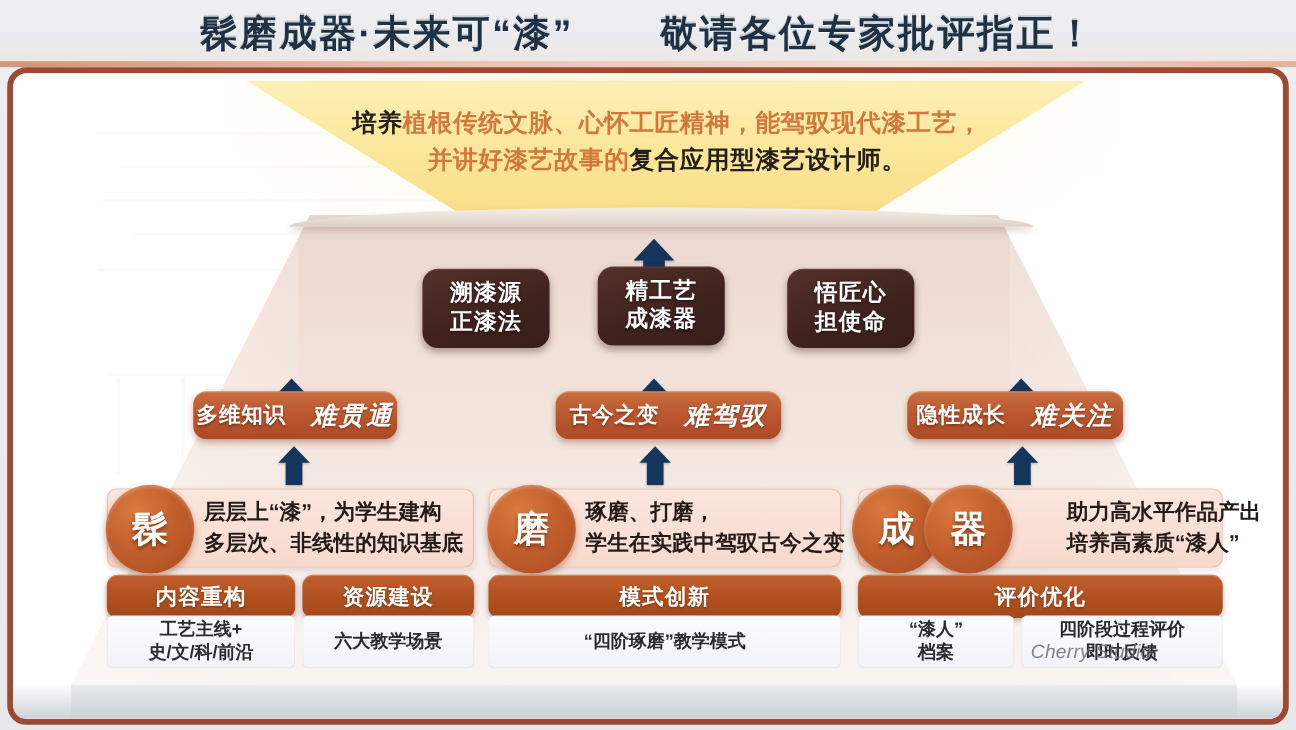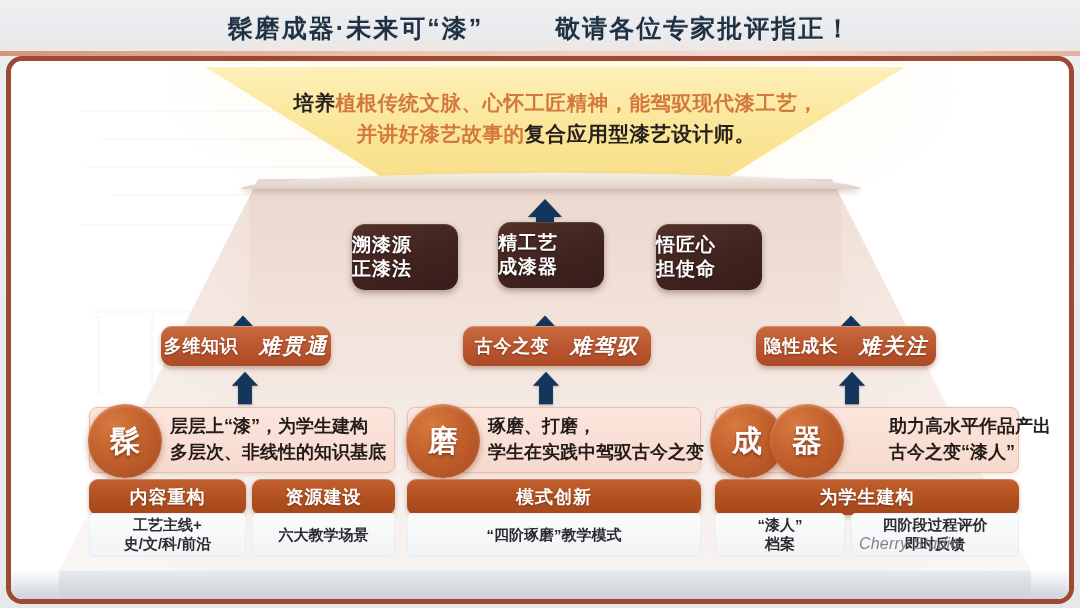--- a/index.html
+++ b/index.html
@@ -18,21 +18,21 @@
     background:linear-gradient(180deg,#eef0f2 0%,#e9ebee 55%,#efe6e2 100%);
     display:flex; align-items:center; justify-content:center;
   }
   .header-band::after{
     content:""; position:absolute; left:0; right:0; bottom:0; height:5px;
     background:linear-gradient(90deg,#c9795a,#e8b79e 35%,#f3d9c9 70%,#dfa183);
     opacity:.75;
   }
   .header-inner{ display:flex; align-items:center; gap:72px; }
   .hdr-title{
-    font-size:25px; font-weight:700; letter-spacing:2px;
+    font-size:31px; font-weight:700; letter-spacing:2px;
     color:#1f3245; white-space:nowrap;
     text-shadow:0 1px 0 #ffffff88, 0 -1px 0 #00000022;
   }
 
   
   .frame{
     position:absolute; left:6px; top:56px; width:1068px; height:548px;
     border:5px solid #9e4a33; border-radius:16px;
     background:#fff; overflow:hidden;
   }
@@ -95,21 +95,21 @@
   
   .arrow{ position:absolute; width:36px; height:44px; }
   .arrow svg{ display:block; width:100%; height:100%;
     filter:drop-shadow(0 1px 1px rgba(0,0,0,.25)); }
 
   
   .dark-box{
     position:absolute; width:106px; height:66px; border-radius:13px;
     background:linear-gradient(160deg,#54302a 0%,#40231f 55%,#371d1a 100%);
     box-shadow:0 3px 6px rgba(60,30,25,.38), inset 0 1px 0 rgba(255,255,255,.12);
-    display:flex; flex-direction:column; align-items:flex-start; justify-content:center;
+    display:flex; flex-direction:column; align-items:center; justify-content:center;
     color:#fff; font-weight:700; font-size:19px; line-height:1.28; letter-spacing:1px;
     text-shadow:0 1px 2px rgba(0,0,0,.5);
   }
 
   
   .pain-pill{
     position:absolute; height:40px; border-radius:11px;
     background:linear-gradient(180deg,#c96c3f 0%,#b9552e 55%,#ad4b27 100%);
     box-shadow:0 3px 5px rgba(120,55,30,.35), inset 0 1px 0 rgba(255,255,255,.25);
     display:flex; align-items:center; justify-content:center; gap:18px;
@@ -309,35 +309,35 @@
 
       <div class="panel" style="left:704px; top:346px; width:304px;">
         <div class="circ" style="left:-6px;">
           <span>成</span>
         </div>
         <div class="circ" style="left:54px;">
           <span>器</span>
         </div>
         <div class="panel-text" style="left:136px;margin-left:37px;">
           <div>助力高水平作品产出</div>
-          <div>古今之变“漆人”</div>
+          <div>培养高素质“漆人”</div>
         </div>
       </div>
 
       <div class="act-bar" style="left:78px; top:418px; width:157px;">
         <span>内容重构</span>
       </div>
       <div class="act-bar" style="left:241px; top:418px; width:143px;">
         <span>资源建设</span>
       </div>
       <div class="act-bar" style="left:396px; top:418px; width:294px;">
         <span>模式创新</span>
       </div>
       <div class="act-bar" style="left:704px; top:418px; width:304px;">
-        <span>为学生建构</span>
+        <span>评价优化</span>
       </div>
 
       <div class="base-strip"></div>
 
       <div class="cap-tile" style="left:78px; top:452px; width:157px;">
         <span>工艺主线+</span>
         <span class="l2">史/文/科/前沿</span>
       </div>
       <div class="cap-tile" style="left:241px; top:452px; width:143px;">
         <span>六大教学场景</span>

